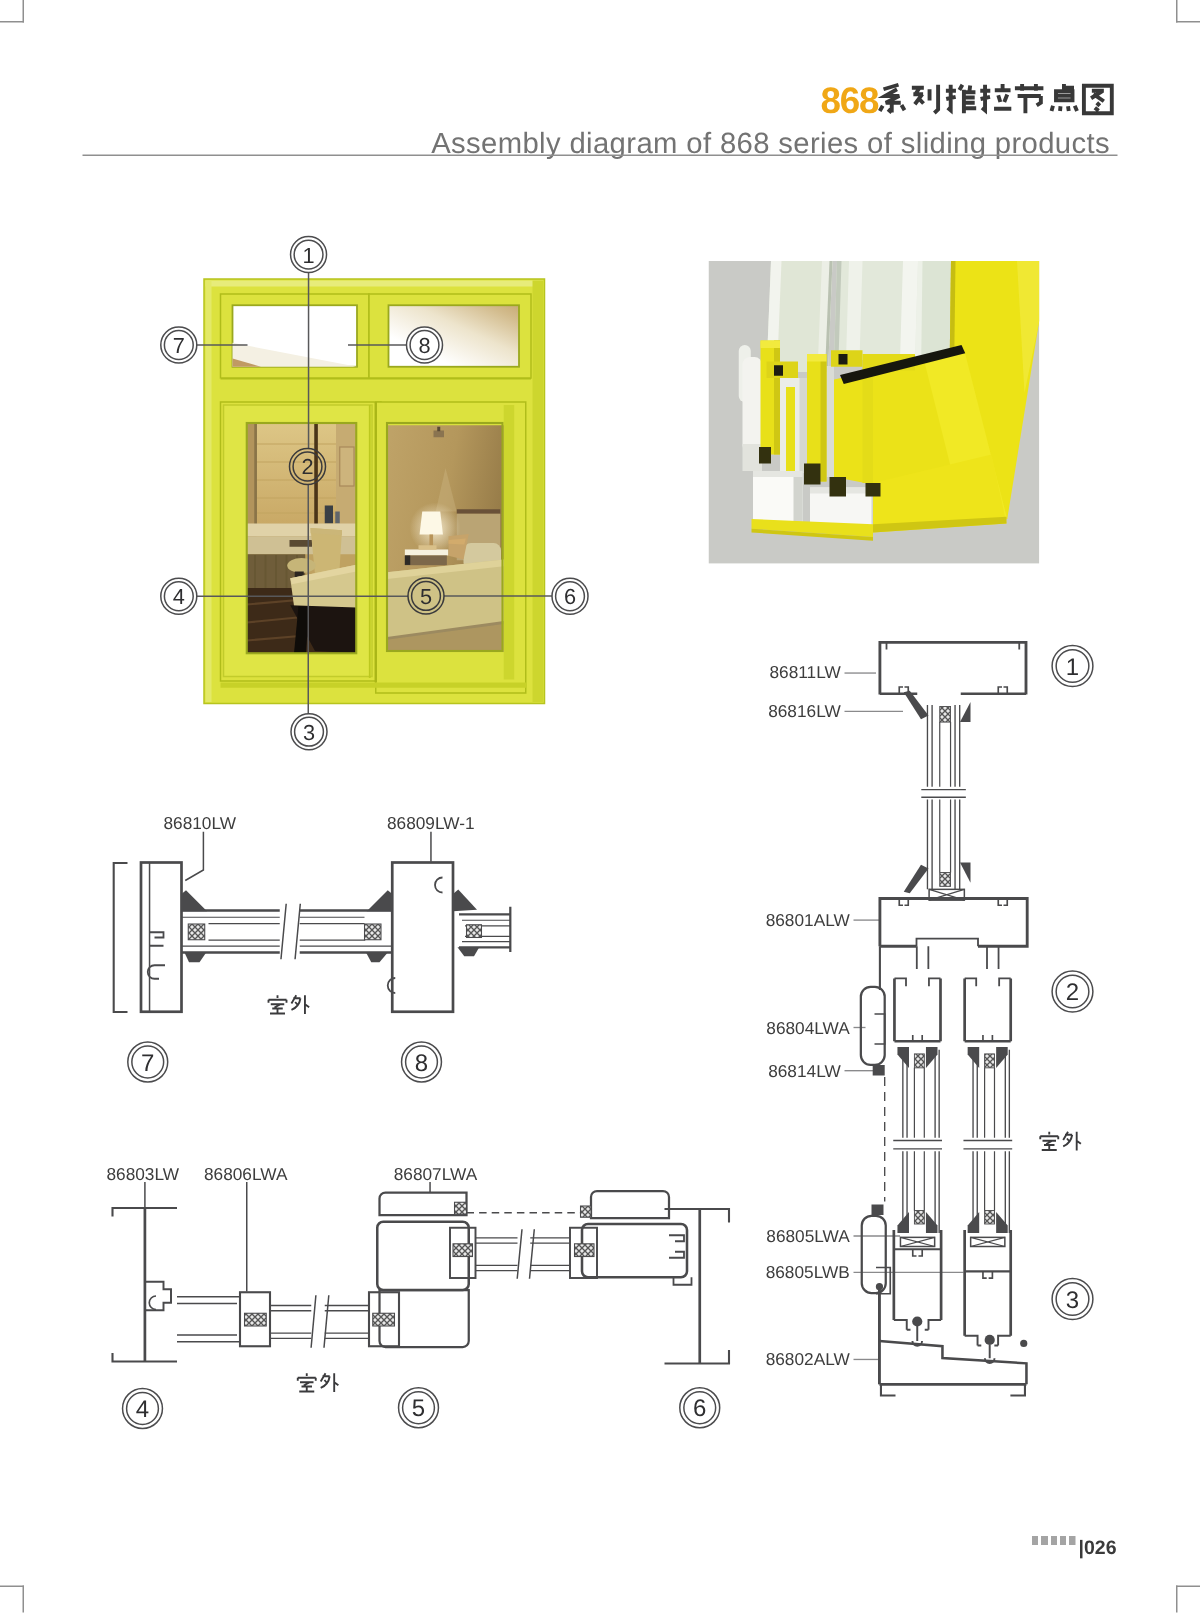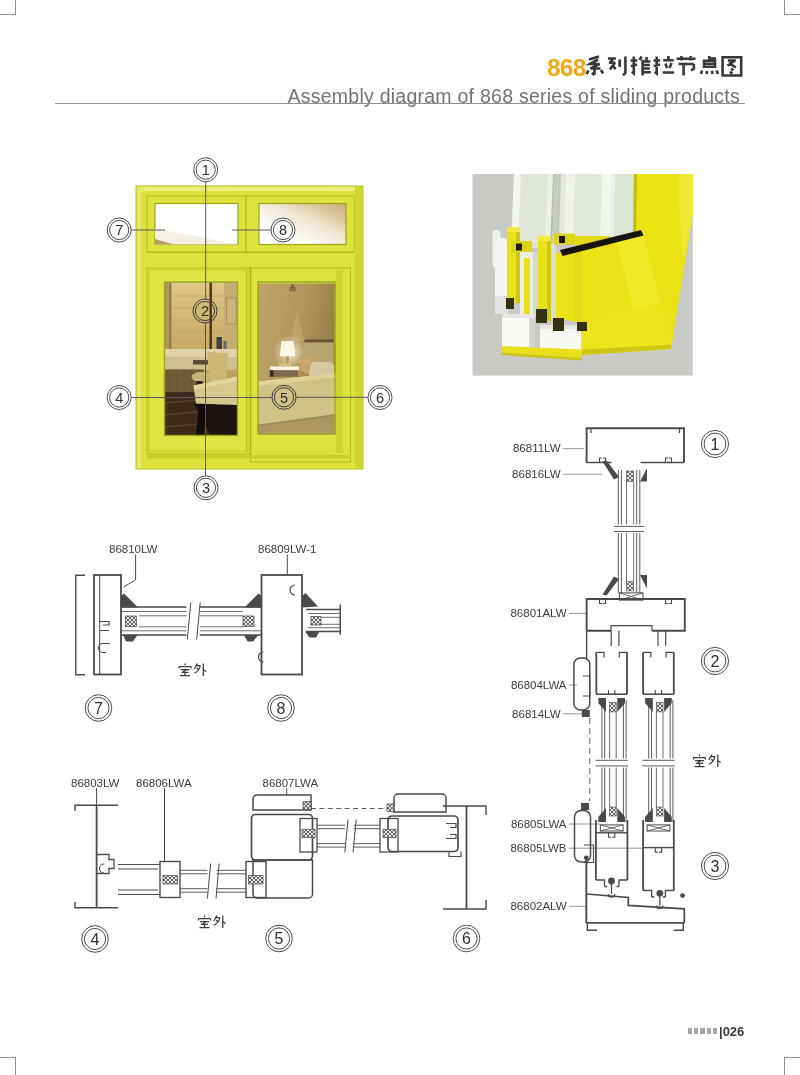--- a/index.html
+++ b/index.html
@@ -563,16 +563,16 @@
 <circle cx="715" cy="866" r="13.6"></circle>
       <circle cx="715" cy="866" r="10.9"></circle>
 </g>
 <g font-size="16" fill="#2e2e30" text-anchor="middle" font-family="Liberation Sans,sans-serif">
 <text x="715" y="449.8">1</text>
       <text x="715" y="666.8">2</text>
       <text x="715" y="871.8">3</text>
 </g>
 </svg>
 
-<div class="abs" style="left:688px;top:1024px;width:60px;height:14px;display:flex;align-items:center;white-space:nowrap">
+<div class="abs" style="left:688px;top:1024px;width:60px;height:14px;display:flex;white-space:nowrap">
 <span style="display:inline-block;width:29px;height:5.5px;background:repeating-linear-gradient(90deg,#a4a4a4 0 4.3px,rgba(0,0,0,0) 4.3px 6.2px)"></span>
 <span style="font-size:13px;font-weight:bold;color:#3a3a3a;margin-left:2px">|026</span>
 </div>
 
 </body></html>

